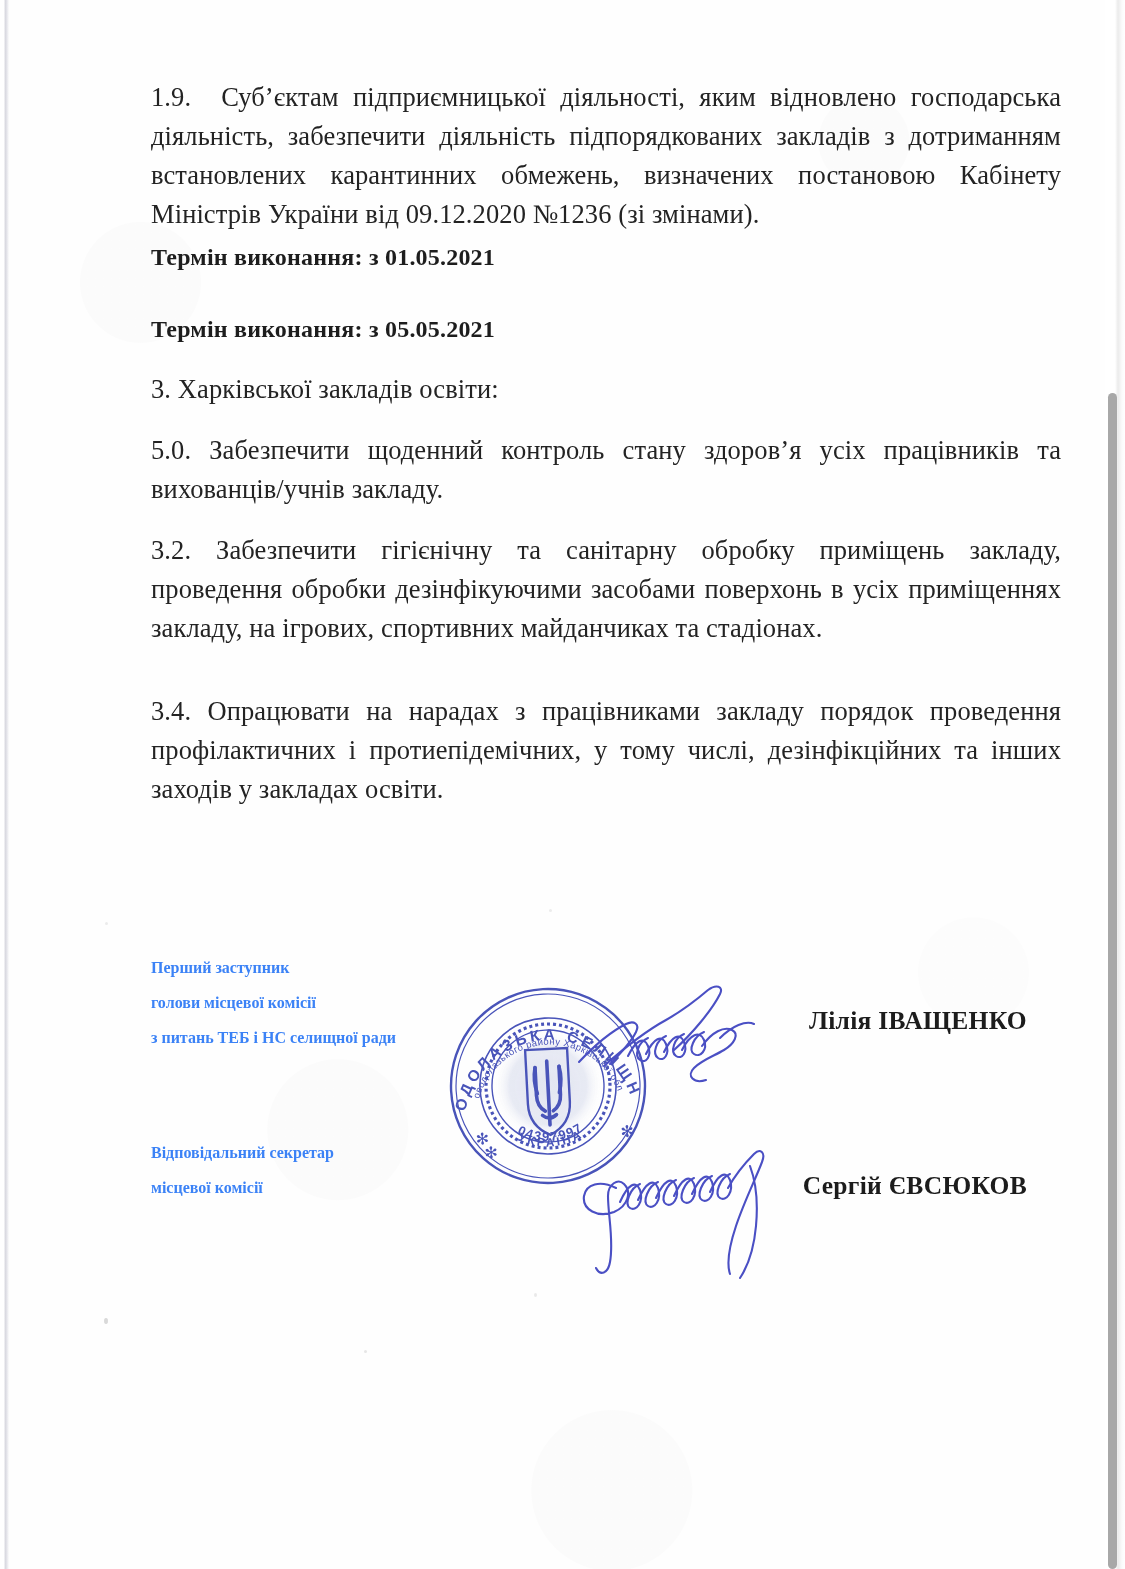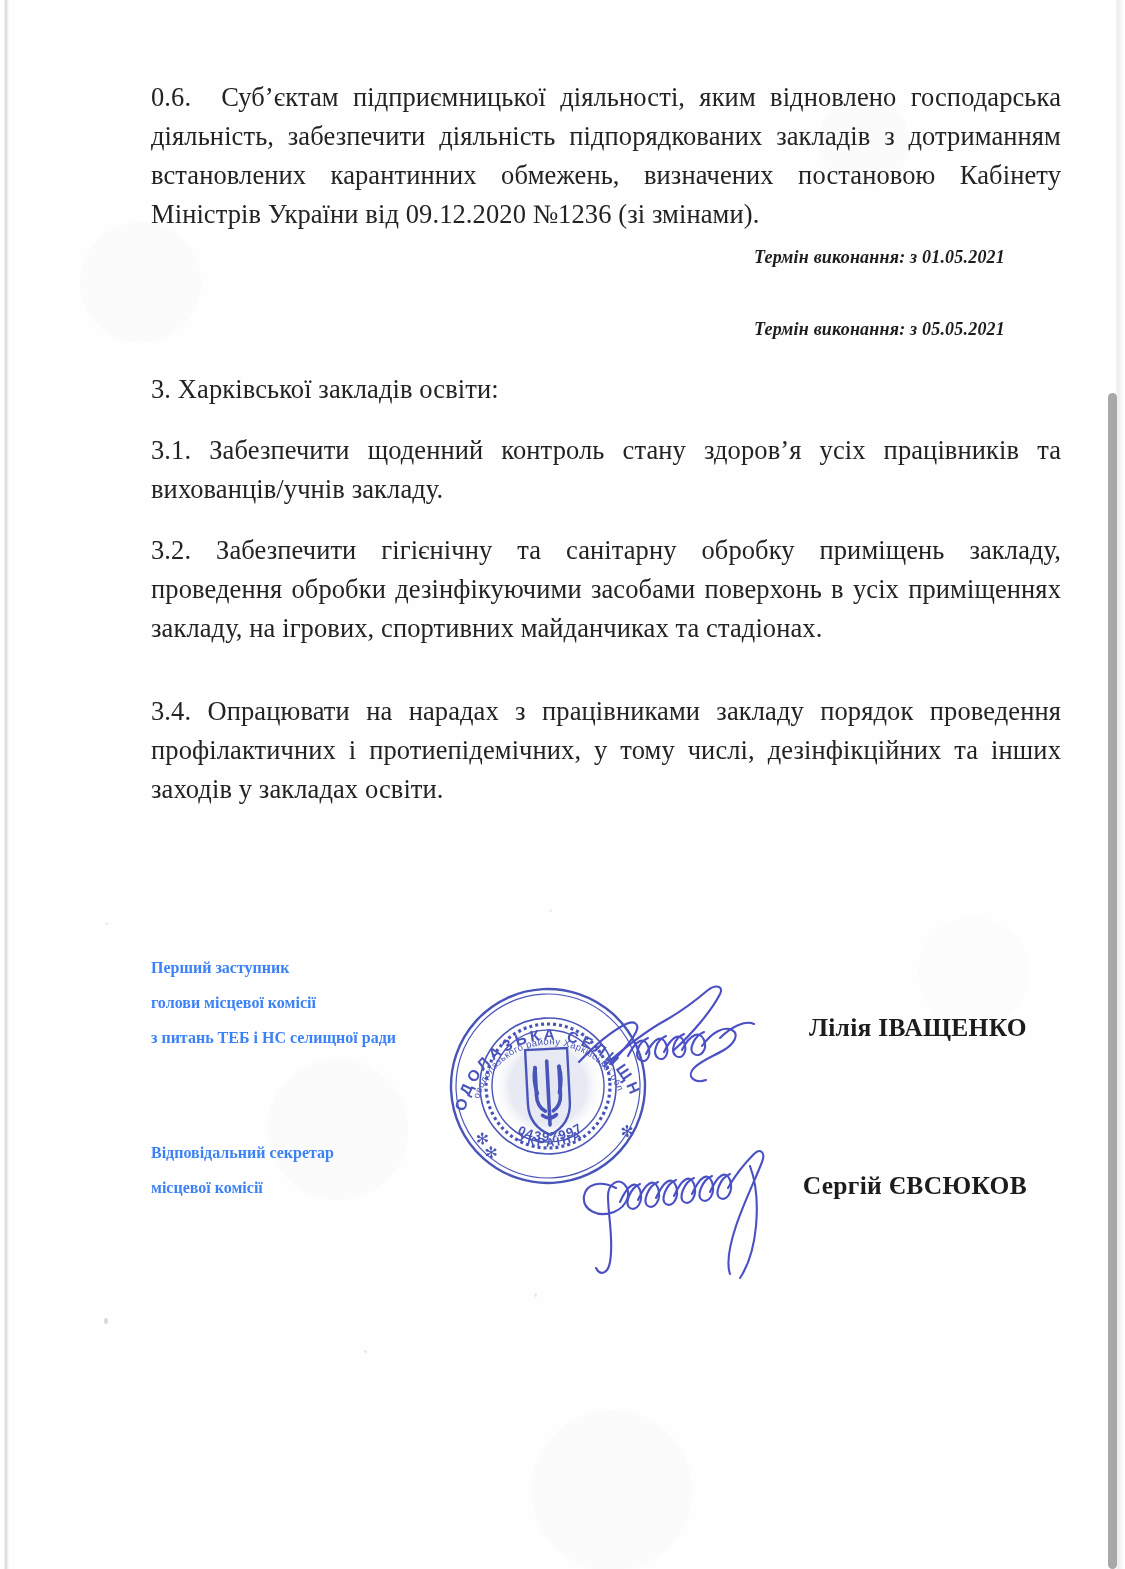--- a/index.html
+++ b/index.html
@@ -81,28 +81,27 @@
     color: #232323;
     letter-spacing: 0.1px;
   }
   .num-gap { display: inline-block; width: 30px; }
 
   .spacer-sm { height: 22px; }
   .spacer-md { height: 30px; }
 
   .deadline {
     margin: 4px 0 0 0;
-    font-size: 18px;
+    font-size: 24px;
     line-height: 38px;
     font-weight: bold;
-    text-align: right;
+    text-align: left;
     color: #1d1d1d;
     padding-right: 56px;
     letter-spacing: 0.2px;
-    font-style: italic;
   }
 
   
   .sign-block {
     position: absolute;
     left: 142px;
     top: 950px;
     width: 920px;
   }
   .sign-row {
@@ -118,21 +117,21 @@
   }
   .sign-name {
     position: absolute;
     right: 44px;
     font-size: 25.5px;
     font-weight: bold;
     color: #1c1c1c;
     letter-spacing: 0.3px;
     white-space: nowrap;
   }
-  #sign-row-1 .sign-name { top: 63px; }
+  #sign-row-1 .sign-name { top: 56px; }
   #sign-row-2 { margin-top: 80px; }
   #sign-row-2 .sign-name { top: 36px; }
 
   
   #seal {
     position: absolute;
     left: 428px;
     top: 975px;
     width: 222px;
     height: 222px;
@@ -180,37 +179,37 @@
 </style>
 </head>
 <body>
 
 <div id="viewer">
 
   <div id="page">
 
     <div class="doc-body">
 
-      <p class="para"><span>0.6.</span><span class="num-gap"></span><span>Суб’єктам підприємницької діяльності, яким відновлено господарська діяльність, забезпечити діяльність підпорядкованих закладів з дотриманням встановлених карантинних обмежень, визначених постановою Кабінету Міністрів України від 09.12.2020 №1236 (зі змінами).</span></p>
+      <p class="para"><span>1.9.</span><span class="num-gap"></span><span>Суб’єктам підприємницької діяльності, яким відновлено господарська діяльність, забезпечити діяльність підпорядкованих закладів з дотриманням встановлених карантинних обмежень, визначених постановою Кабінету Міністрів України від 09.12.2020 №1236 (зі змінами).</span></p>
 
       <p class="deadline">Термін  виконання: з 01.05.2021</p>
 
       <div class="spacer-md"></div>
 
 
       <p class="deadline">Термін  виконання: з 05.05.2021</p>
 
       <div class="spacer-sm"></div>
 
       <p class="para"><span>3.</span>
         <span>Харківської закладів освіти:</span></p>
 
       <div class="spacer-sm"></div>
 
-      <p class="para"><span>3.1.</span>
+      <p class="para"><span>5.0.</span>
         <span>Забезпечити щоденний контроль стану здоров’я усіх працівників та вихованців/учнів закладу.</span></p>
 
       <div class="spacer-sm"></div>
 
       <p class="para"><span>3.2.</span>
         <span>Забезпечити гігієнічну та санітарну обробку приміщень закладу, проведення обробки дезінфікуючими засобами поверхонь в усіх приміщеннях закладу, на ігрових, спортивних майданчиках та стадіонах.</span></p>
 
       <div class="spacer-sm"></div>
 
 

